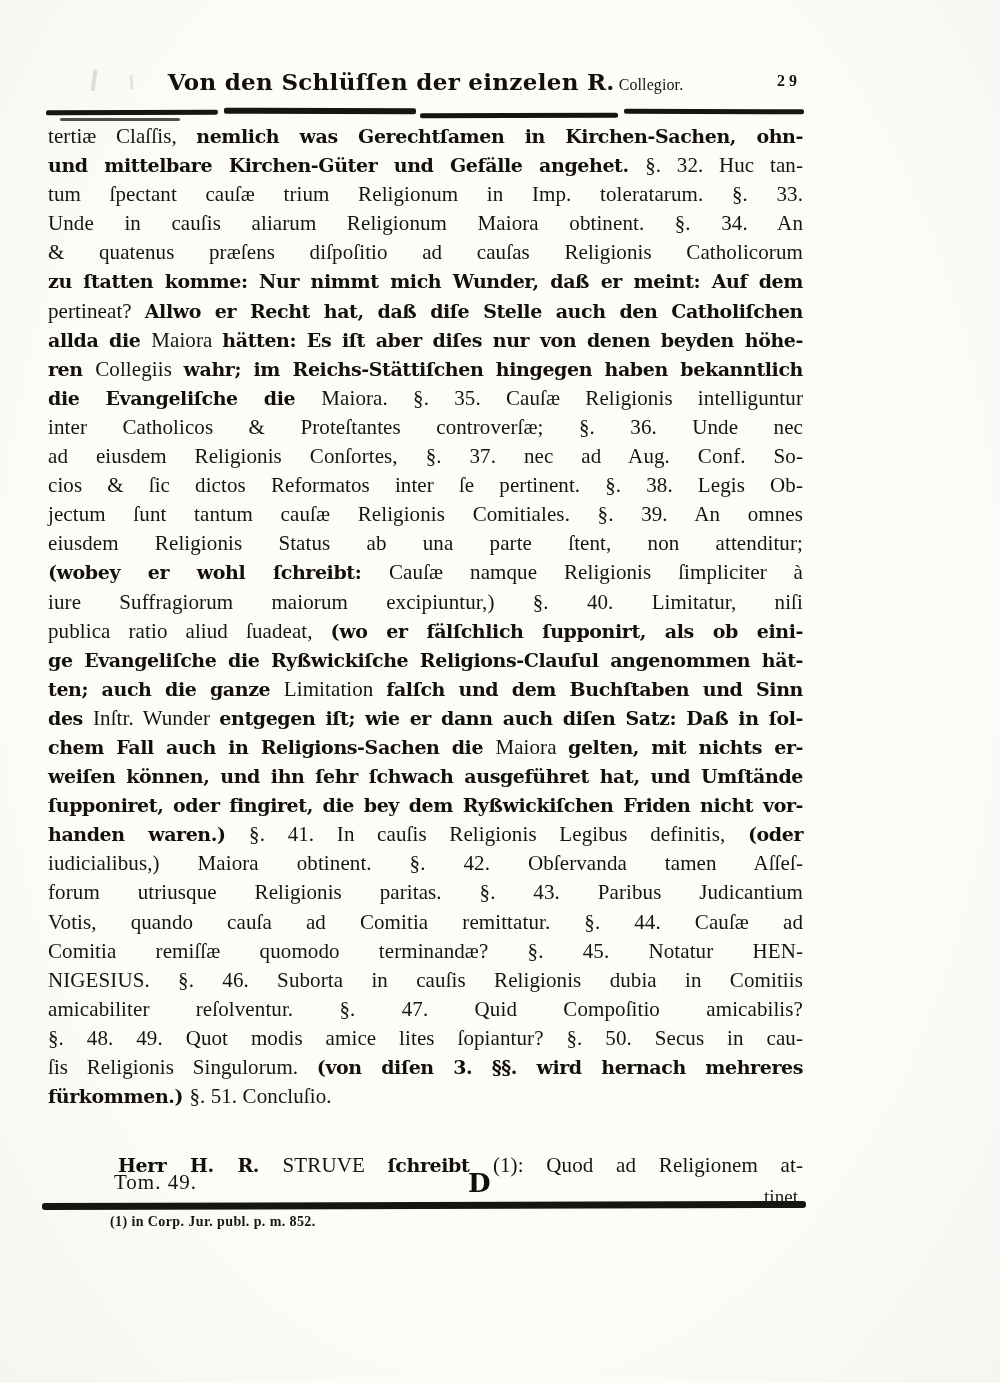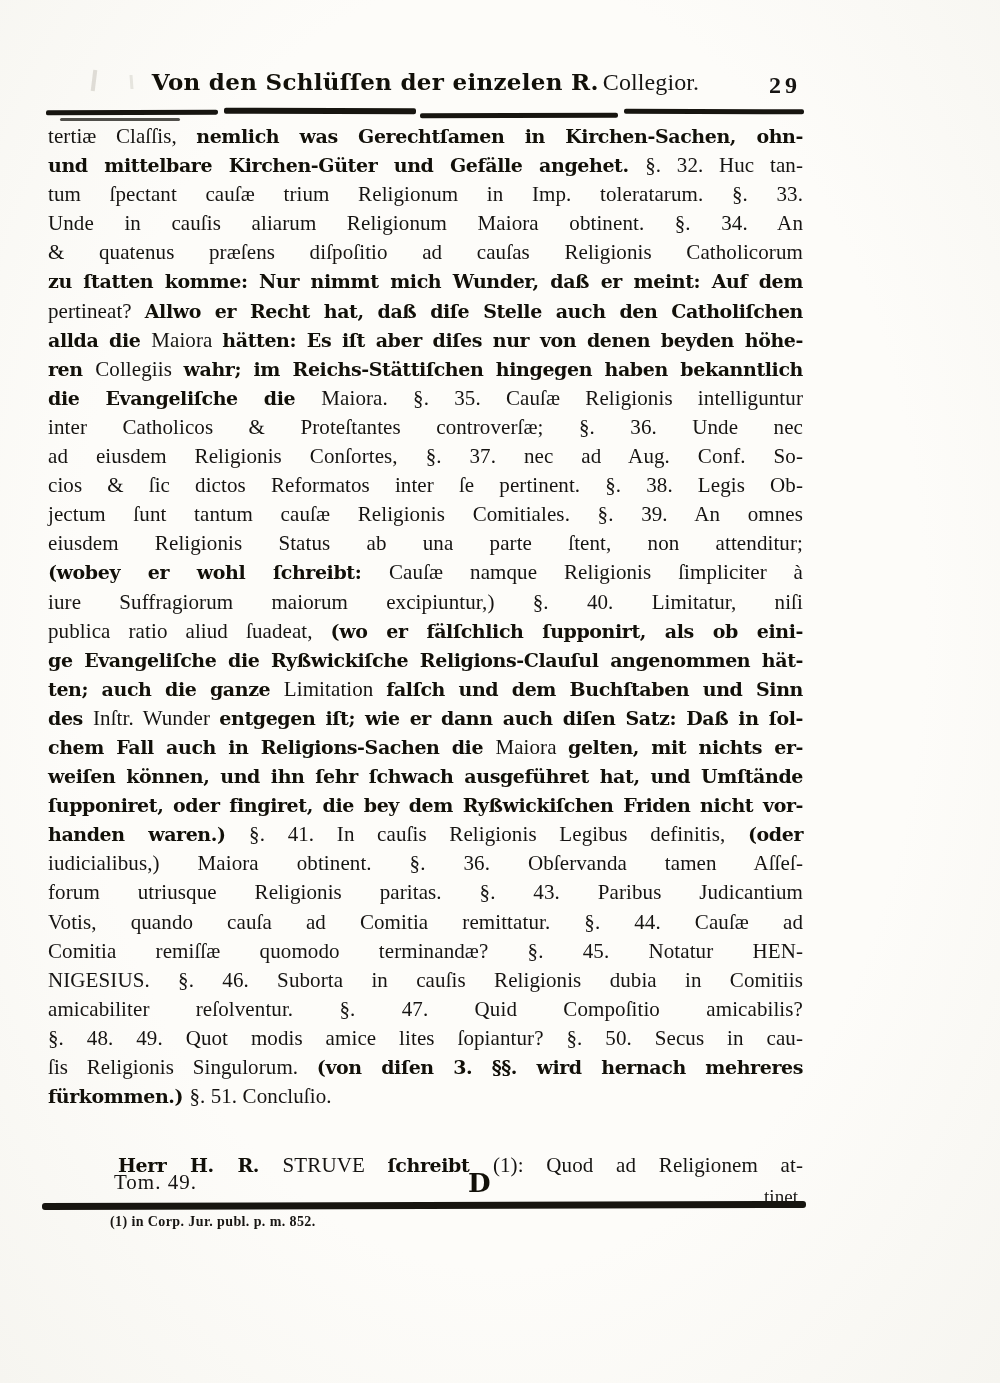--- a/index.html
+++ b/index.html
@@ -6,21 +6,21 @@
   .page{position:absolute;left:0;top:0;width:1000px;height:1383px;
         background:#fcfbf7;
         background-image:radial-gradient(ellipse at 50% 45%, #fdfcf9 60%, #f6f5f0 100%);
         color:#151311;}
   
   .ant{font-family:"Liberation Serif",serif;font-size:21px;letter-spacing:0.1px;color:#161412;}
   .fr{font-family:"DejaVu Serif",serif;font-weight:700;font-size:19px;letter-spacing:-0.4px;color:#121009;}
   
   .header{position:absolute;left:48px;top:68px;width:755px;text-align:center;white-space:nowrap;}
   .header .fr{font-size:23px;letter-spacing:0.3px;text-align:center;}
-  .header .ant{font-size:24px;}
+  .header .ant{font-size:16px;}
   .pagenum{position:absolute;right:2px;top:4px;font-size:20px;letter-spacing:4px;font-weight:700;}
   
   .rule-seg{position:absolute;background:#171510;border-radius:2px;}
   .rs1{left:46px;top:110px;width:172px;height:5px;transform:rotate(-0.25deg);}
   .rs2{left:224px;top:108px;width:192px;height:6px;transform:rotate(0.2deg);}
   .rs3{left:420px;top:113px;width:198px;height:5px;transform:rotate(-0.2deg);}
   .rs4{left:624px;top:109px;width:180px;height:5px;transform:rotate(0.15deg);}
   .rs5{left:60px;top:118px;width:120px;height:3px;opacity:.75;}
   
   .body-text{position:absolute;left:48px;top:122px;width:755px;}
@@ -80,21 +80,21 @@
       <div class="line"><span class="fr">(wobey er wohl ſchreibt: </span><span class="ant">Cauſæ namque Religionis ſimpliciter à</span></div>
       <div class="line"><span class="ant">iure Suffragiorum maiorum excipiuntur,) §. 40. Limitatur, niſi</span></div>
       <div class="line"><span class="ant">publica ratio aliud ſuadeat, </span><span class="fr">(wo er fälſchlich ſupponirt, als ob eini-</span></div>
       <div class="line"><span class="fr">ge Evangeliſche die Ryßwickiſche Religions-Clauſul angenommen hät-</span></div>
       <div class="line"><span class="fr">ten; auch die ganze </span><span class="ant">Limitation </span><span class="fr">falſch und dem Buchſtaben und Sinn</span></div>
       <div class="line"><span class="fr">des </span><span class="ant">Inſtr. Wunder </span><span class="fr">entgegen iſt; wie er dann auch diſen Satz: Daß in ſol-</span></div>
       <div class="line"><span class="fr">chem Fall auch in Religions-Sachen die </span><span class="ant">Maiora </span><span class="fr">gelten, mit nichts er-</span></div>
       <div class="line"><span class="fr">weiſen können, und ihn ſehr ſchwach ausgeführet hat, und Umſtände</span></div>
       <div class="line"><span class="fr">ſupponiret, oder fingiret, die bey dem Ryßwickiſchen Friden nicht vor-</span></div>
       <div class="line"><span class="fr">handen waren.) </span><span class="ant">§. 41. In cauſis Religionis Legibus definitis, </span><span class="fr">(oder</span></div>
-      <div class="line"><span class="ant">iudicialibus,) Maiora obtinent. §. 36. Obſervanda tamen Aſſeſ-</span></div>
+      <div class="line"><span class="ant">iudicialibus,) Maiora obtinent. §. 42. Obſervanda tamen Aſſeſ-</span></div>
       <div class="line"><span class="ant">forum utriusque Religionis paritas. §. 43. Paribus Judicantium</span></div>
       <div class="line"><span class="ant">Votis, quando cauſa ad Comitia remittatur. §. 44. Cauſæ ad</span></div>
       <div class="line"><span class="ant">Comitia remiſſæ quomodo terminandæ? §. 45. Notatur HEN-</span></div>
       <div class="line"><span class="ant">NIGESIUS. §. 46. Suborta in cauſis Religionis dubia in Comitiis</span></div>
       <div class="line"><span class="ant">amicabiliter reſolventur. §. 47. Quid Compoſitio amicabilis?</span></div>
       <div class="line"><span class="ant">§. 48. 49. Quot modis amice lites ſopiantur? §. 50. Secus in cau-</span></div>
       <div class="line"><span class="ant">ſis Religionis Singulorum. </span><span class="fr">(von diſen 3. §§. wird hernach mehreres</span></div>
       <div class="line nj"><span class="fr">fürkommen.) </span><span class="ant">§. 51. Concluſio.</span></div>
       <div class="line" style="padding-left: 70px; margin-top: 40px;"><span class="fr">Herr H. R. </span><span class="ant">STRUVE </span><span class="fr">ſchreibt </span><span class="ant">(1): Quod ad Religionem at-</span></div>
     </main>

